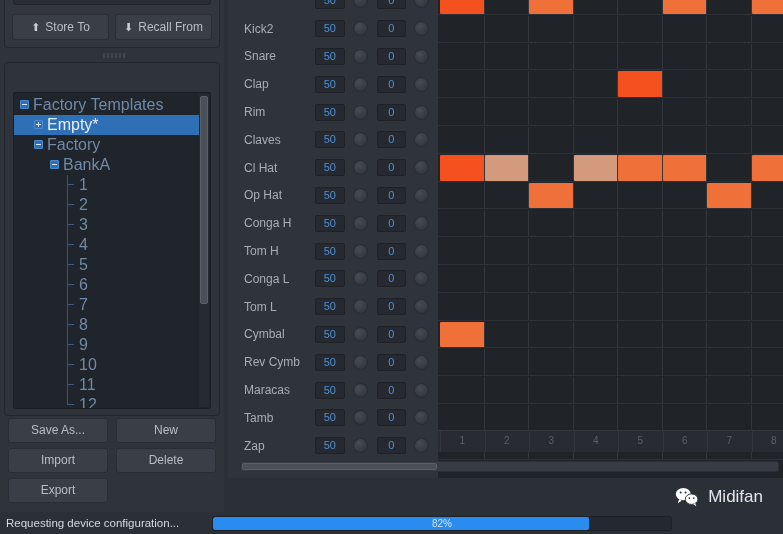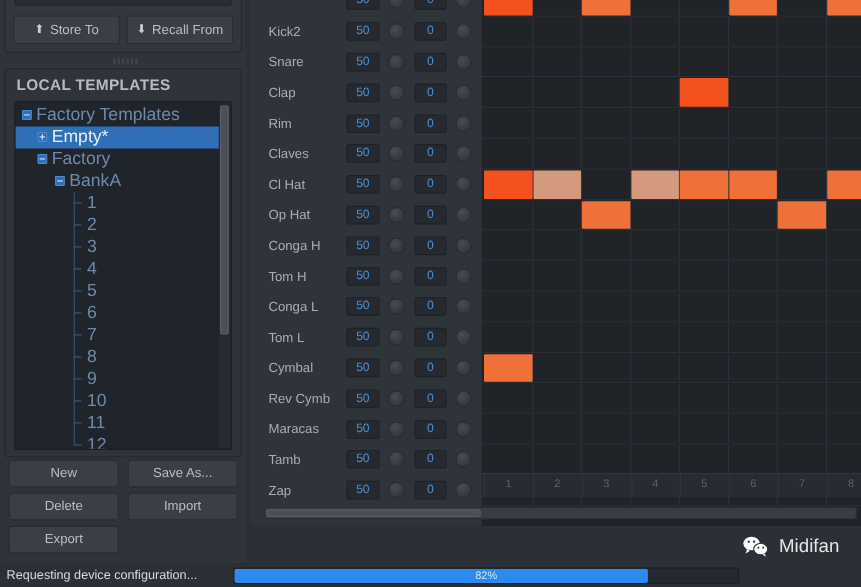--- a/index.html
+++ b/index.html
@@ -205,21 +205,20 @@
     <div id="grip">
       <span class="grip-dot"></span>
       <span class="grip-dot"></span>
       <span class="grip-dot"></span>
       <span class="grip-dot"></span>
       <span class="grip-dot"></span>
       <span class="grip-dot"></span>
     </div>
 
     <div class="panel-box" id="templates-box">
-      <div id="templates-title">LOCAL TEMPLATES</div>
       <div id="tree-wrap">
         <div id="tree">
             <div class="tnode">
               <span class="texp" style="left: 6px;"></span>
               <span class="tlabel" style="left: 19px;">Factory Templates</span>
             </div>
             <div class="tnode sel">
               <span class="texp plus" style="left: 20px;"></span>
               <span class="tlabel" style="left: 33px;">Empty*</span>
             </div>
@@ -292,24 +291,24 @@
               <span class="tlabel" style="left: 65px;">12</span>
             </div>
           </div>
         <div id="tree-scroll">
           <div id="tree-thumb"></div>
         </div>
       </div>
     </div>
 
     <div id="action-buttons">
+        <div class="act-btn">Save As...</div>
         <div class="act-btn">New</div>
-        <div class="act-btn">Save As...</div>
+        <div class="act-btn">Import</div>
         <div class="act-btn">Delete</div>
-        <div class="act-btn">Import</div>
         <div class="act-btn">Export</div>
       </div>
   </div>
 
   <div id="seq-panel">
     <div id="inst-col">
         <div class="inst-row" style="top: -13px;">
           <div class="inst-name"></div>
           <div class="val-field">50</div>
           <div class="knob"></div>

